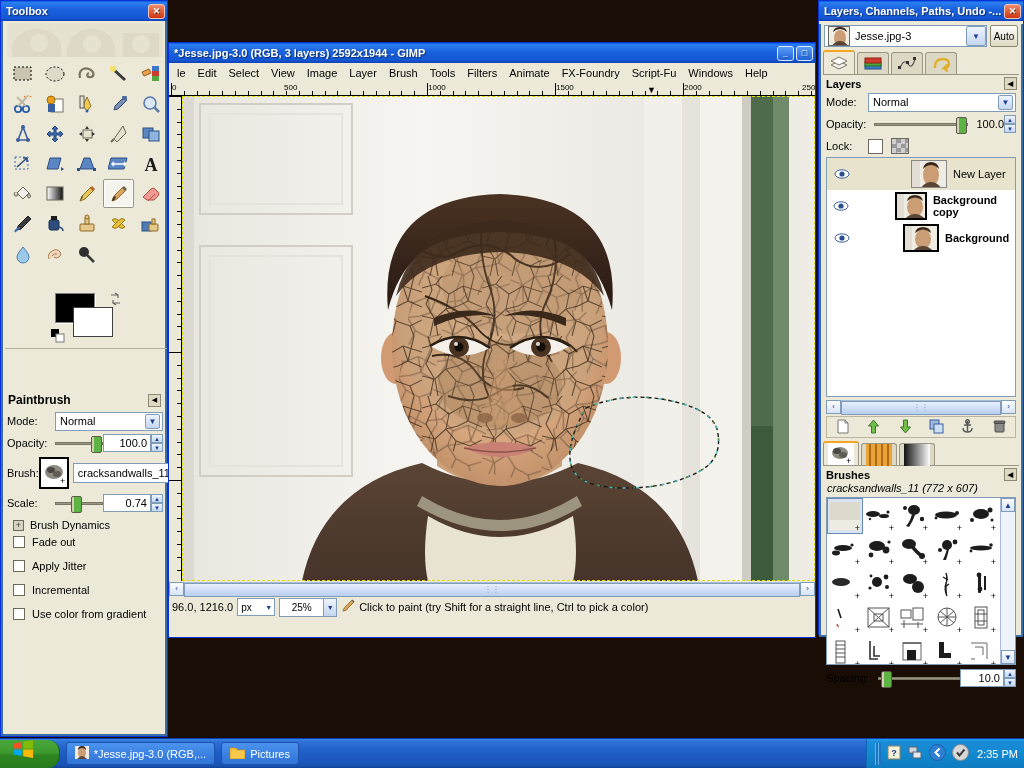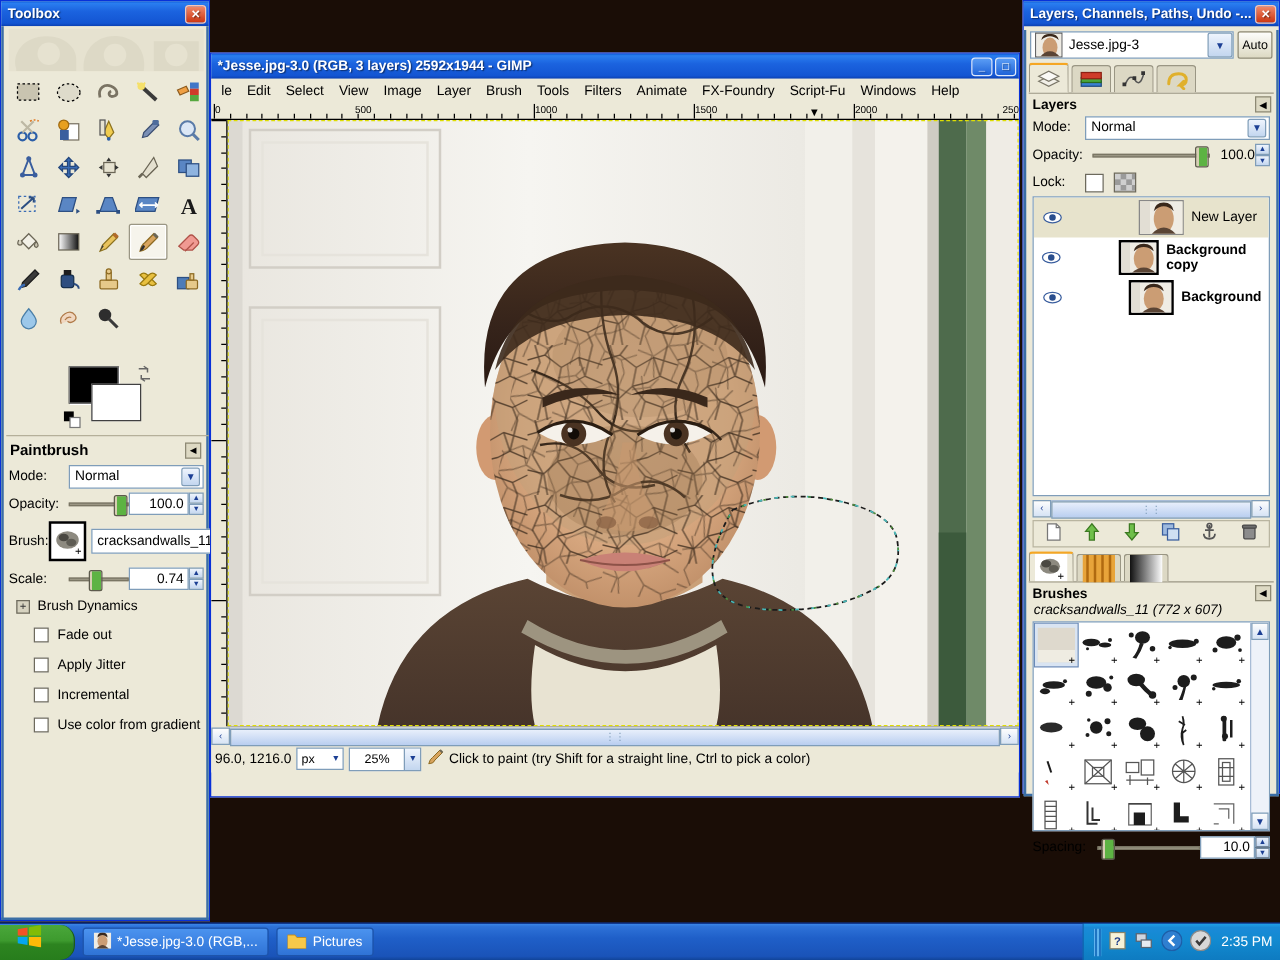--- a/index.html
+++ b/index.html
@@ -99,21 +99,21 @@
     display:flex;align-items:center;justify-content:center;color:#1c3f94;font-size:8px;
   }
   .slider-wrap { flex:1; display:flex; align-items:center; height:18px; }
   .slider-track { flex:1; height:3px; background:#9b9684; border:1px solid #7a7664; position:relative; }
   .slider-knob { position:absolute; top:-7px; width:11px; height:17px; background:linear-gradient(90deg,#d6ceb2 0 2px,#5db343 2px 9px,#d6ceb2 9px 11px); border:1px solid #5c5a4c; border-radius:2px;}
   .spin { width:48px; height:18px; background:#fff; border:1px solid #7f9db9; display:flex; align-items:center; justify-content:flex-end; padding-right:3px; font-size:11px;}
   .spinbtns { width:12px; height:18px; display:flex; flex-direction:column; }
   .spinbtn { flex:1; border:1px solid #7f9db9; background:linear-gradient(180deg,#eef4fd,#c3d6ef); display:flex; align-items:center; justify-content:center; font-size:6px; color:#1c3f94;}
   .brushbtn { width:32px; height:32px; background:#fff; border:2px solid #000; display:flex;align-items:center;justify-content:center; position:relative;}
   .brushname { flex:1; height:20px; background:#fff; border:1px solid #7f9db9; display:flex; align-items:center; padding-left:4px; font-size:11px; margin-left:4px;}
-  .chkrow { display:flex; align-items:center; height:24px; font-size:11px;padding-left:24px;}
+  .chkrow { display:flex; height:24px; margin-left:10px; font-size:11px;}
   .chk { width:12px; height:12px; background:#fff; border:1px solid #6d6a5c; margin-right:7px;}
   .expander { display:flex; align-items:center; height:22px; margin-left:10px; font-size:11px;}
   .expbox { width:11px; height:11px; border:1px solid #6d6a5c; background:#d7d3c0; margin-right:6px; display:flex;align-items:center;justify-content:center;font-size:9px;line-height:1;color:#333;}
 
   
   #imgwin { left: 168px; top: 42px; width: 648px; height: 596px; border:1px solid #0831d9;}
   #imgwin .menubar {
     height: 20px; background:#ece9d8; display:flex; align-items:center;
     font-size:11px; padding-left:2px; overflow:hidden; white-space:nowrap;
   }
@@ -469,21 +469,21 @@
           <svg width="14" height="14">
               <rect x="0" y="0" width="8" height="8" fill="#000"></rect>
               <rect x="5" y="5" width="8" height="8" fill="#fff" stroke="#777"></rect>
             </svg>
         </div>
       </div>
 
       <div class="sep-line" style="top:327px;"></div>
 
       <div id="toolopts">
-        <div style="display:flex; align-items:center; justify-content:space-between; padding:2px 6px 3px 5px;">
+        <div style="display:flex; align-items:center; justify-content:space-between; padding:2px 6px 3px 5px;margin-top:40px;">
           <span style="font-weight:bold;font-size:12px;">Paintbrush</span>
           <span class="collapsebtn">◀</span>
         </div>
 
         <div class="opt-row">
           <span class="opt-lbl">Mode:</span>
           <div class="combo">
             <span class="txt">Normal</span>
             <span class="arrow">▼</span>
           </div>

